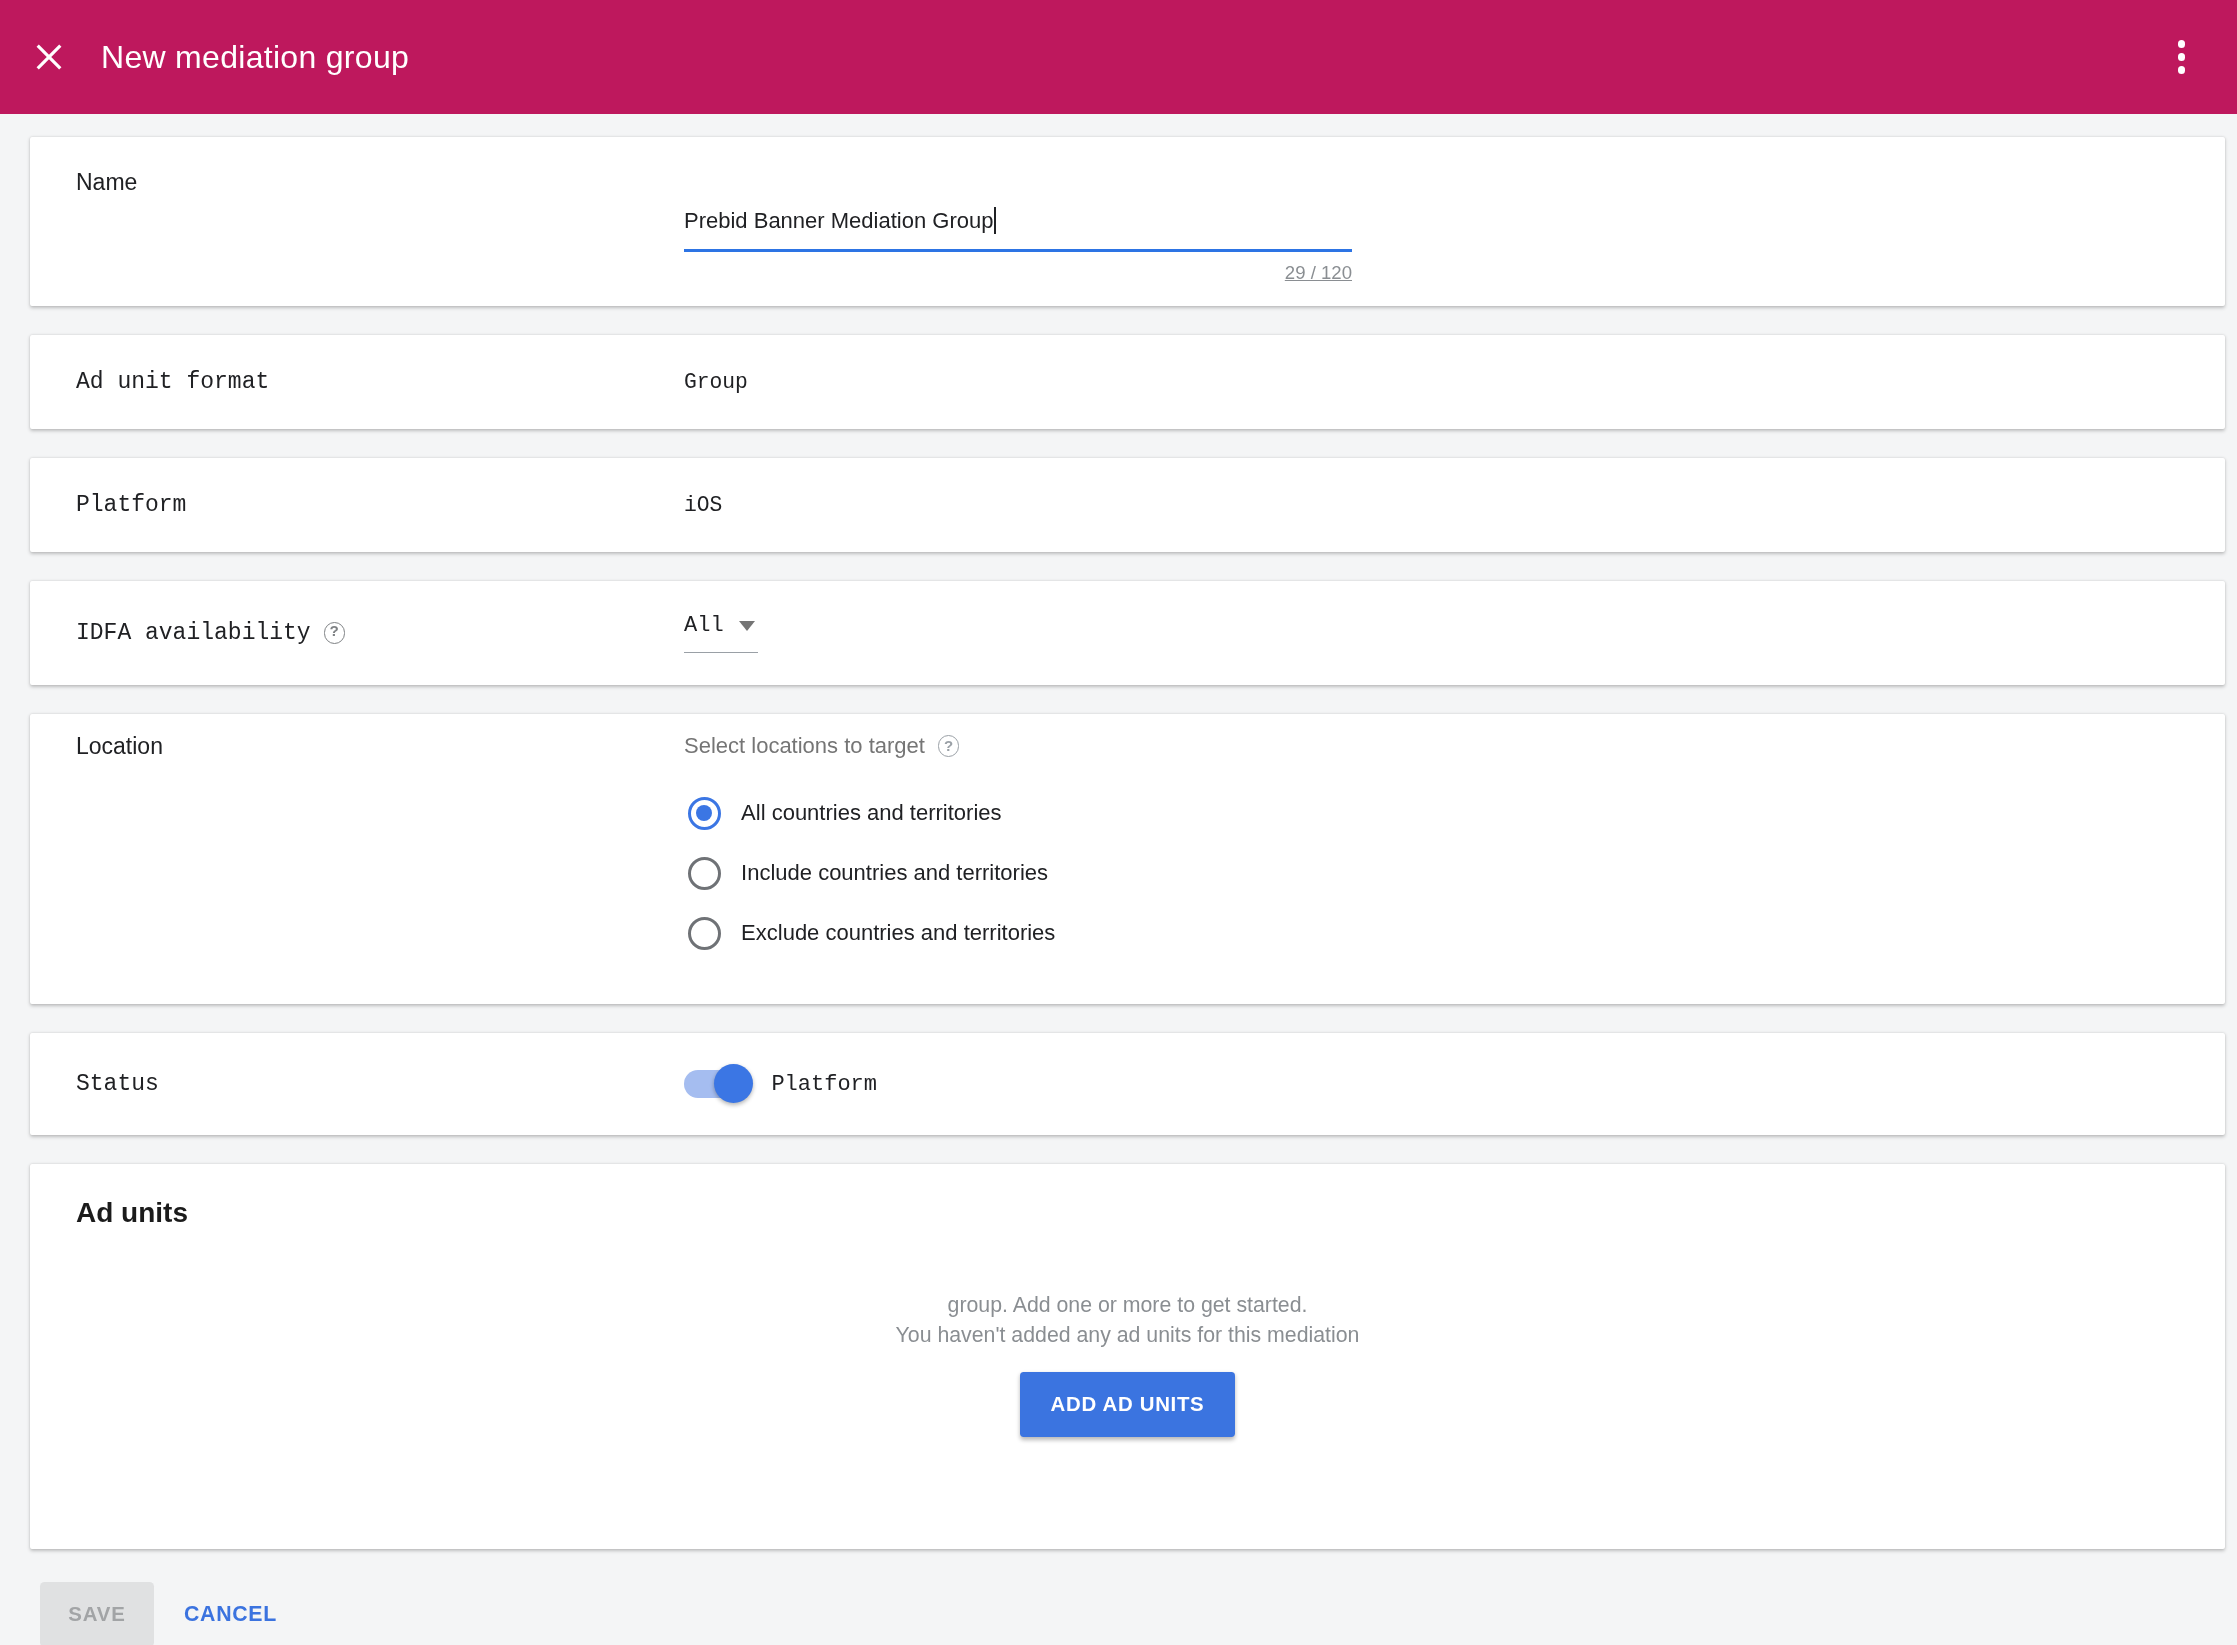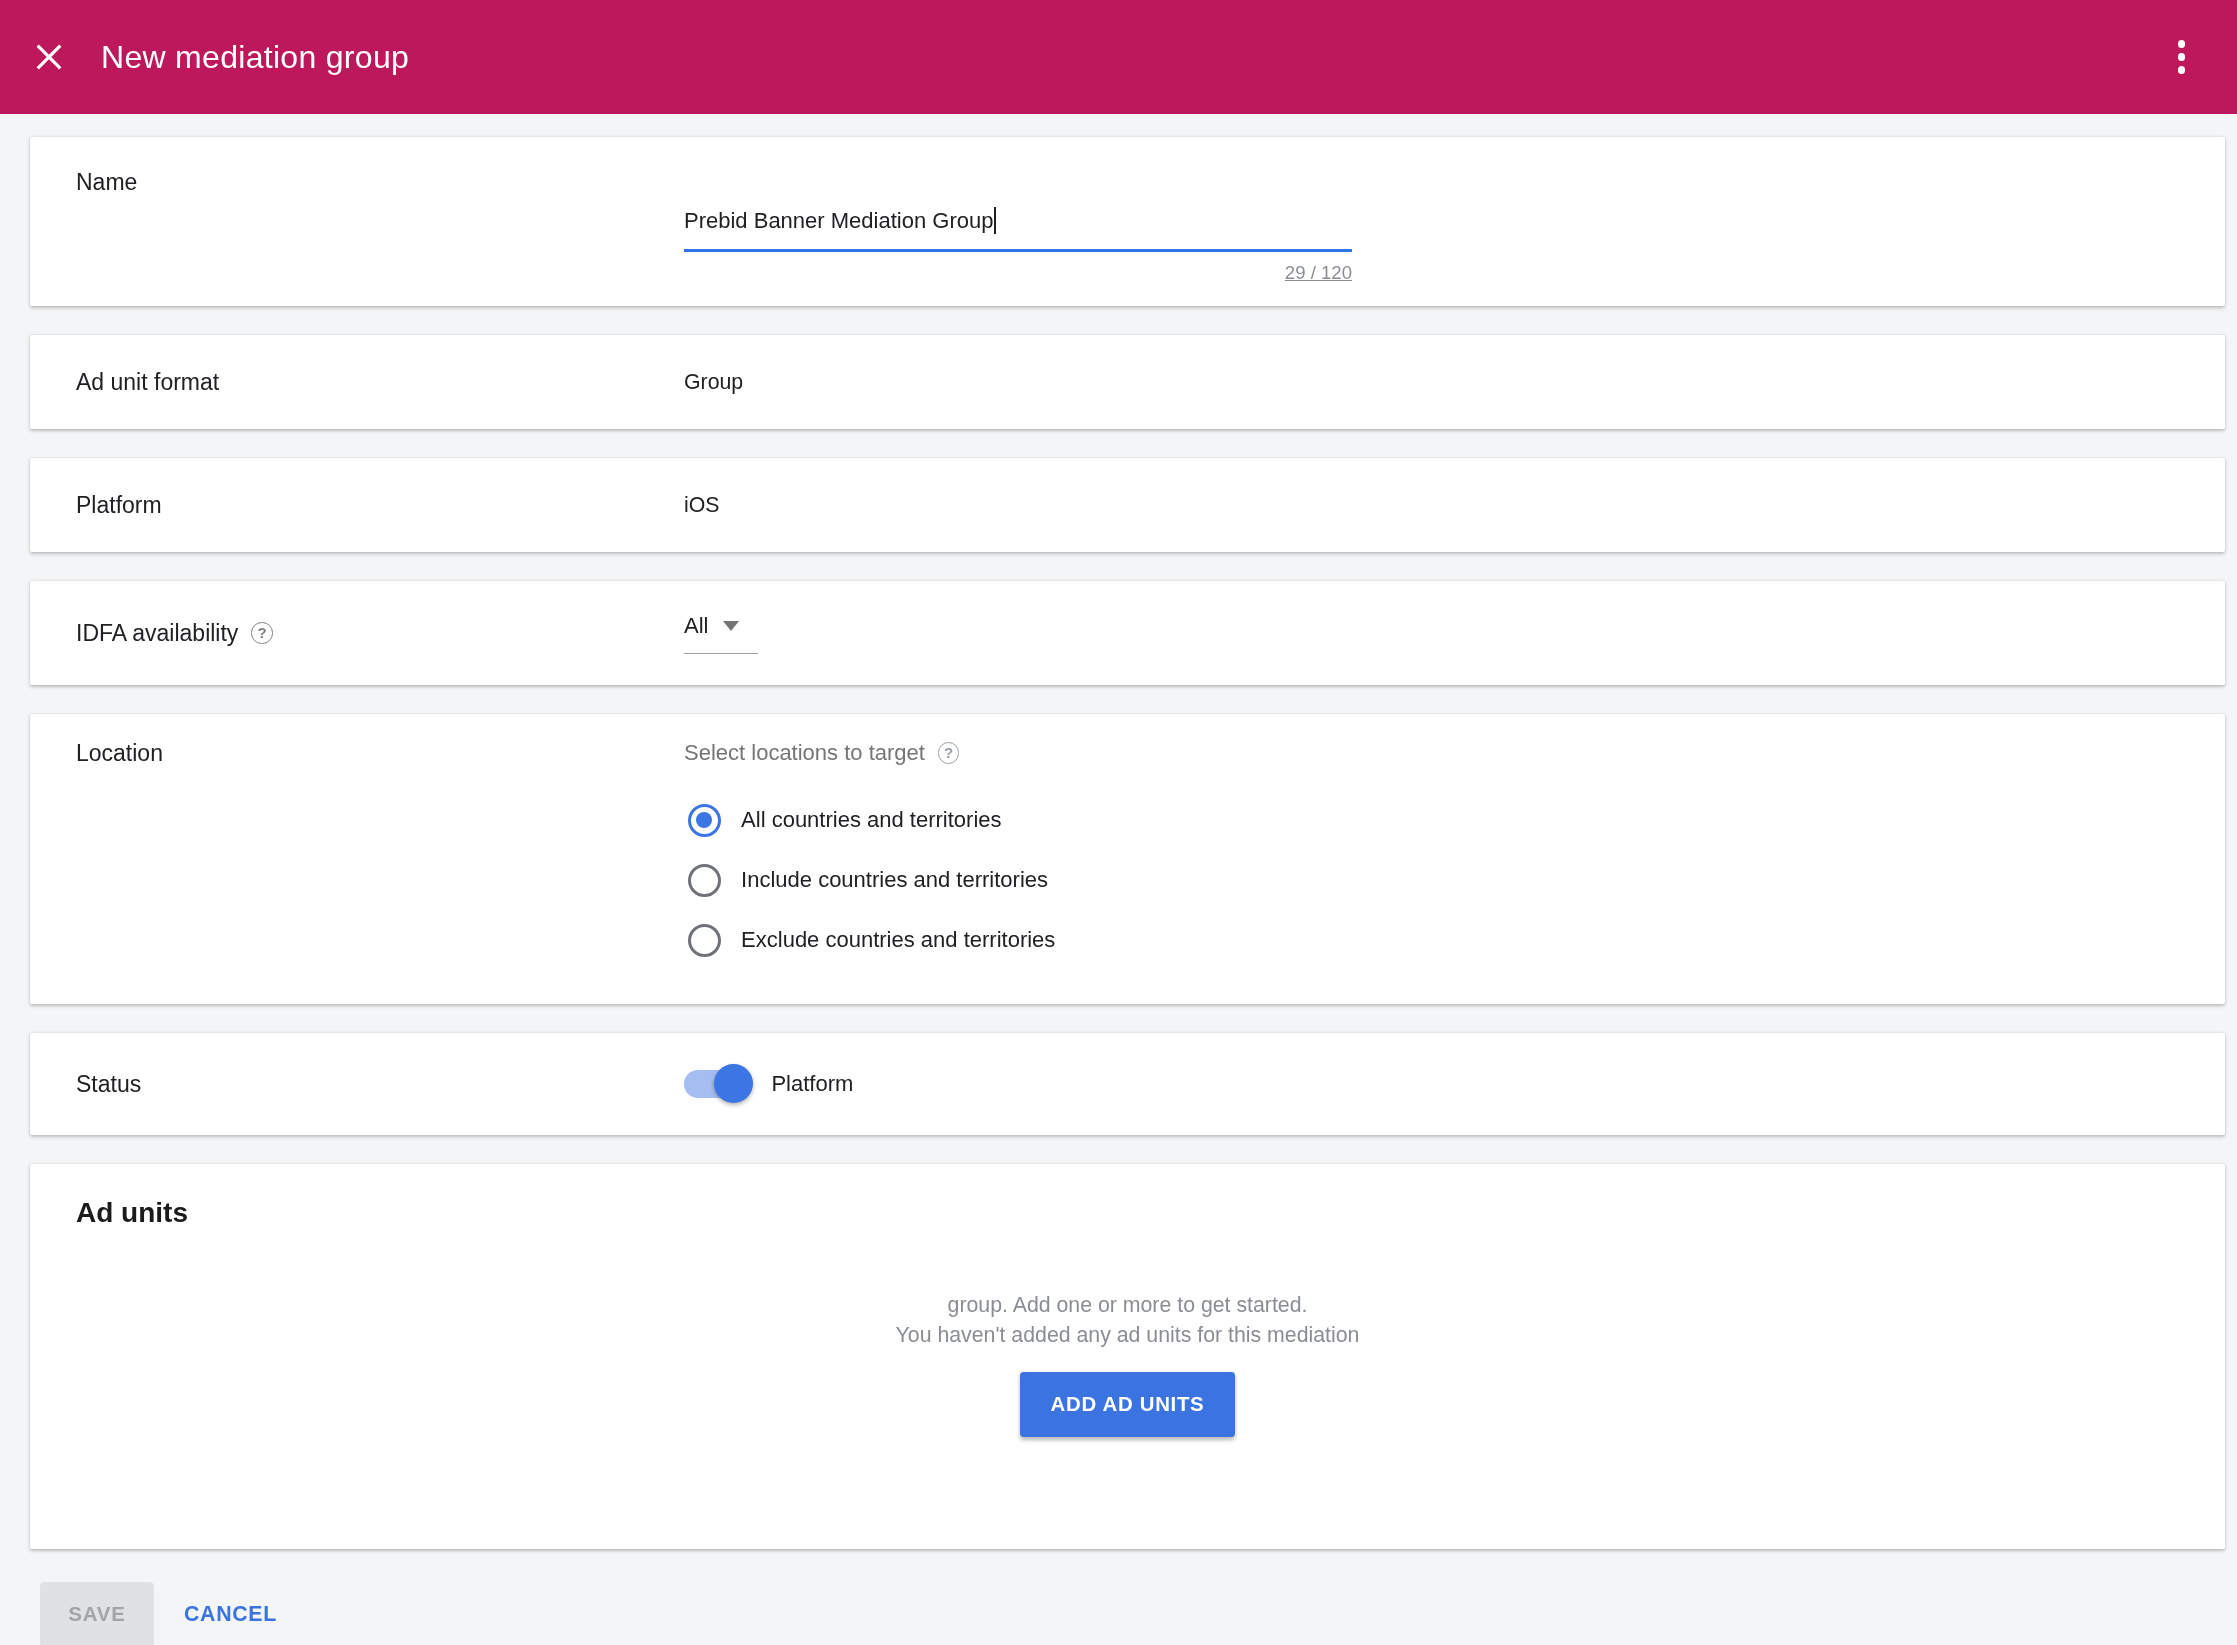--- a/index.html
+++ b/index.html
@@ -43,21 +43,21 @@
   }
   
   main { padding-top:23px; }
   .card {
     background:#FFFFFF;
     margin:0 12px 29px 30px;
     border-radius:1.9px;
     box-shadow:0 1.9px 3.7px rgba(0,0,0,0.22), 0 0 1.9px rgba(0,0,0,0.10);
   }
   .row { display:flex; padding-left:46px; }
-  .row-center { align-items:center; }
+  .row-center { align-items:center;font-family:Liberation Mono, monospace; }
   .field-label {
     width:608px; flex-shrink:0;
     font-size:23px; color:#202124;
     display:flex; align-items:center;
   }
   .field-value { font-size:21.3px; color:#202124; }
 
   
   .card-name { height:169px; }
   .card-name .row { padding-top:32px; align-items:flex-start; }
@@ -93,21 +93,21 @@
   }
   .caret-down {
     width:0; height:0; margin-left:15px;
     border-left:8.3px solid transparent;
     border-right:8.3px solid transparent;
     border-top:10.2px solid #757575;
   }
 
   
   .card-location { height:290px; }
-  .card-location .row { padding-top:26px; align-items:flex-start; }
+  .card-location .row { padding-top:19px; align-items:flex-start; }
   .loc-helper {
     display:flex; align-items:center;
     font-size:22px; color:#757575;
   }
   .radio-group { margin-top:24px; }
   .radio-row {
     display:flex; align-items:center; height:60px; cursor:pointer;
   }
   .radio-outer {
     width:33px; height:33px; border-radius:50%;

